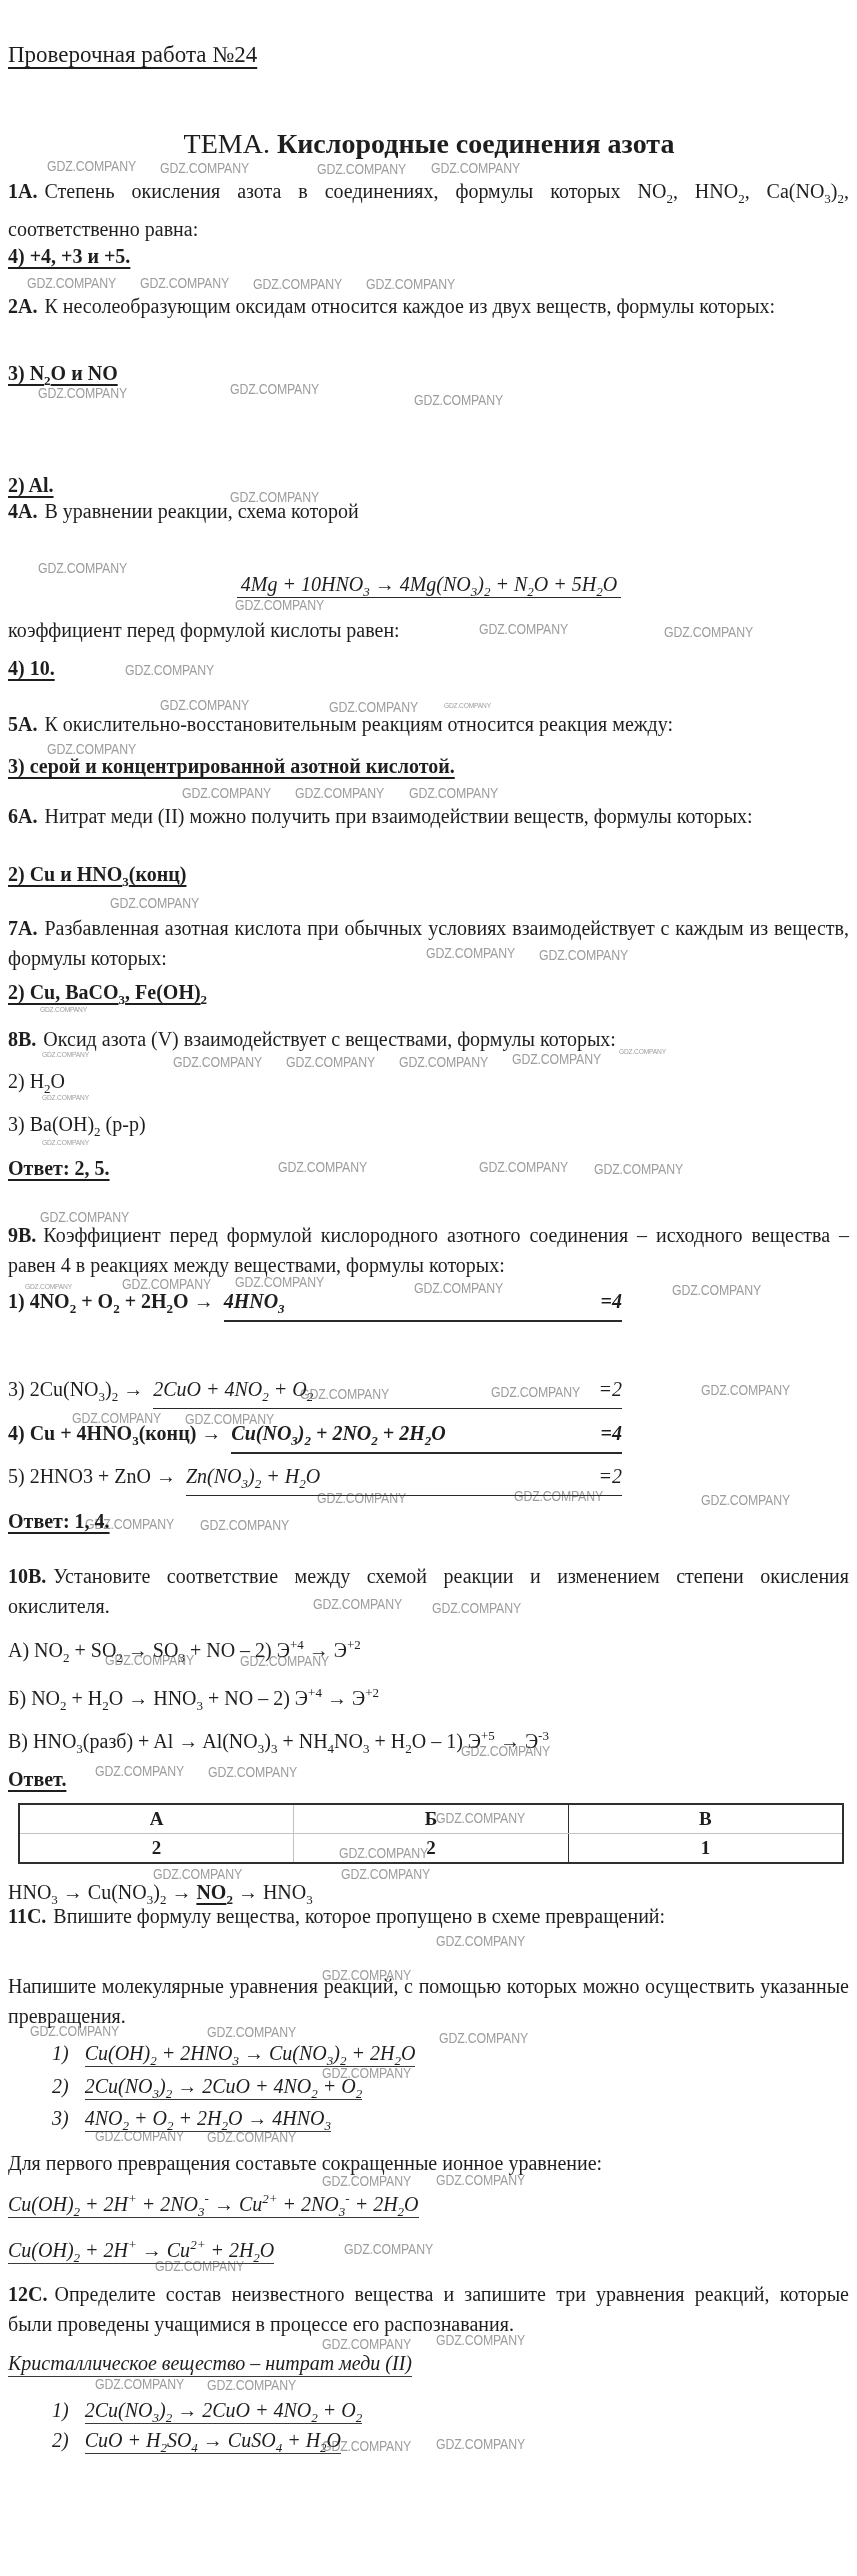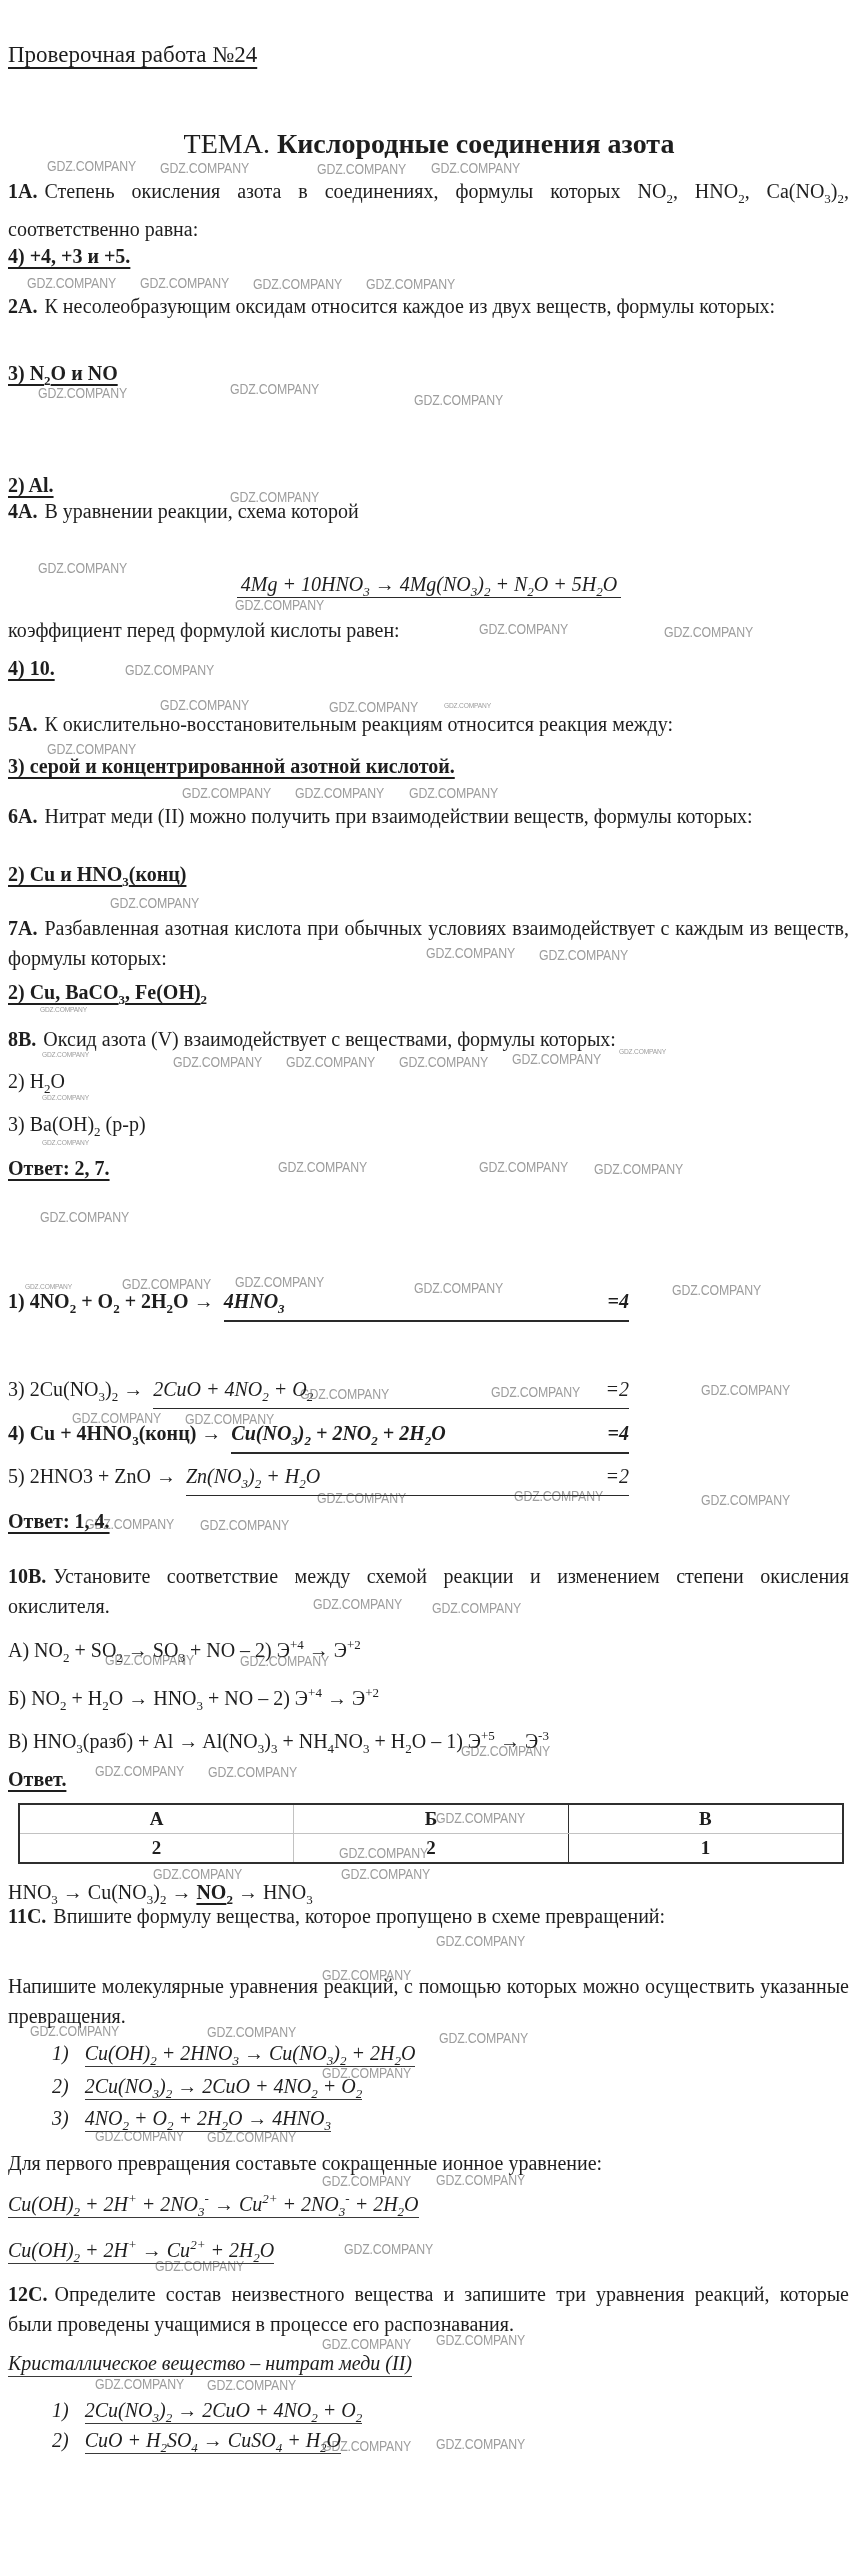--- a/index.html
+++ b/index.html
@@ -28,21 +28,21 @@
   .para .qnum { margin-right:7px; }
   .ans {
     left:8px; font-size:20px; font-weight:bold; white-space:nowrap;
     text-decoration:underline; text-decoration-thickness:2px; text-underline-offset:4px;
   }
   .opt { left:8px; font-size:20px; white-space:nowrap; }
   .ceq { left:0; right:0; text-align:center; font-size:20px; }
   .ceq span {
     font-style:italic; border-bottom:1.6px solid #2a2a2a; padding:0 4px 2px 4px;
   }
-  .rx { left:8px; right:229px; display:flex; align-items:baseline; font-size:20px;text-align:right; }
+  .rx { left:8px; right:236px; display:flex; align-items:baseline; font-size:20px;text-align:right; }
   .rx-left { white-space:nowrap; padding-right:10px; }
   .rx-line {
     flex:1; display:flex; justify-content:space-between; align-items:baseline;
     border-bottom:1.5px solid #2a2a2a; padding-bottom:3px;
   }
   .rx-fill, .rx-eq { font-style:italic; }
   .rx.b { font-weight:bold; }
   .rx.b .rx-line { border-bottom-width:2.2px; }
   .scheme { left:8px; font-size:20px; white-space:nowrap; }
   .scheme .missing {
@@ -182,22 +182,23 @@
 
     <p class="abs para" style="top:801px"><b class="qnum">6А.</b><span>Нитрат меди (II) можно получить при взаимодействии веществ, формулы которых:</span></p>
     <p class="abs ans" style="top:863px">2) Cu и HNO<sub>3</sub>(конц)</p>
 
     <p class="abs para" style="top:913px"><b class="qnum">7А.</b><span>Разбавленная азотная кислота при обычных условиях взаимодействует с каждым из веществ, формулы которых:</span></p>
     <p class="abs ans" style="top:981px">2) Cu, BaCO<sub>3</sub>, Fe(OH)<sub>2</sub></p>
 
     <p class="abs para" style="top:1024px"><b class="qnum">8В.</b><span>Оксид азота (V) взаимодействует с веществами, формулы которых:</span></p>
     <p class="abs opt" style="top:1070px">2) H<sub>2</sub>O</p>
     <p class="abs opt" style="top:1113px">3) Ba(OH)<sub>2</sub> (р-р)</p>
-    <p class="abs ans" style="top:1157px">Ответ: 2, 7.</p>
-
+    <p class="abs ans" style="top:1157px">Ответ: 2, 5.</p>
+
+    <p class="abs para" style="top:1220px"><b class="qnum">9В.</b><span>Коэффициент перед формулой кислородного азотного соединения – исходного вещества – равен 4 в реакциях между веществами, формулы которых:</span></p>
 
     <div class="abs rx b" style="top:1290px">
       <span class="rx-left">1) 4NO<sub>2</sub> + O<sub>2</sub> + 2H<sub>2</sub>O →</span>
       <span class="rx-line">
           <span class="rx-fill">4HNO<sub>3</sub></span>
           <span class="rx-eq">=4</span>
         </span>
     </div>
     <div class="abs rx" style="top:1378px">
       <span class="rx-left">3) 2Cu(NO<sub>3</sub>)<sub>2</sub> →</span>

